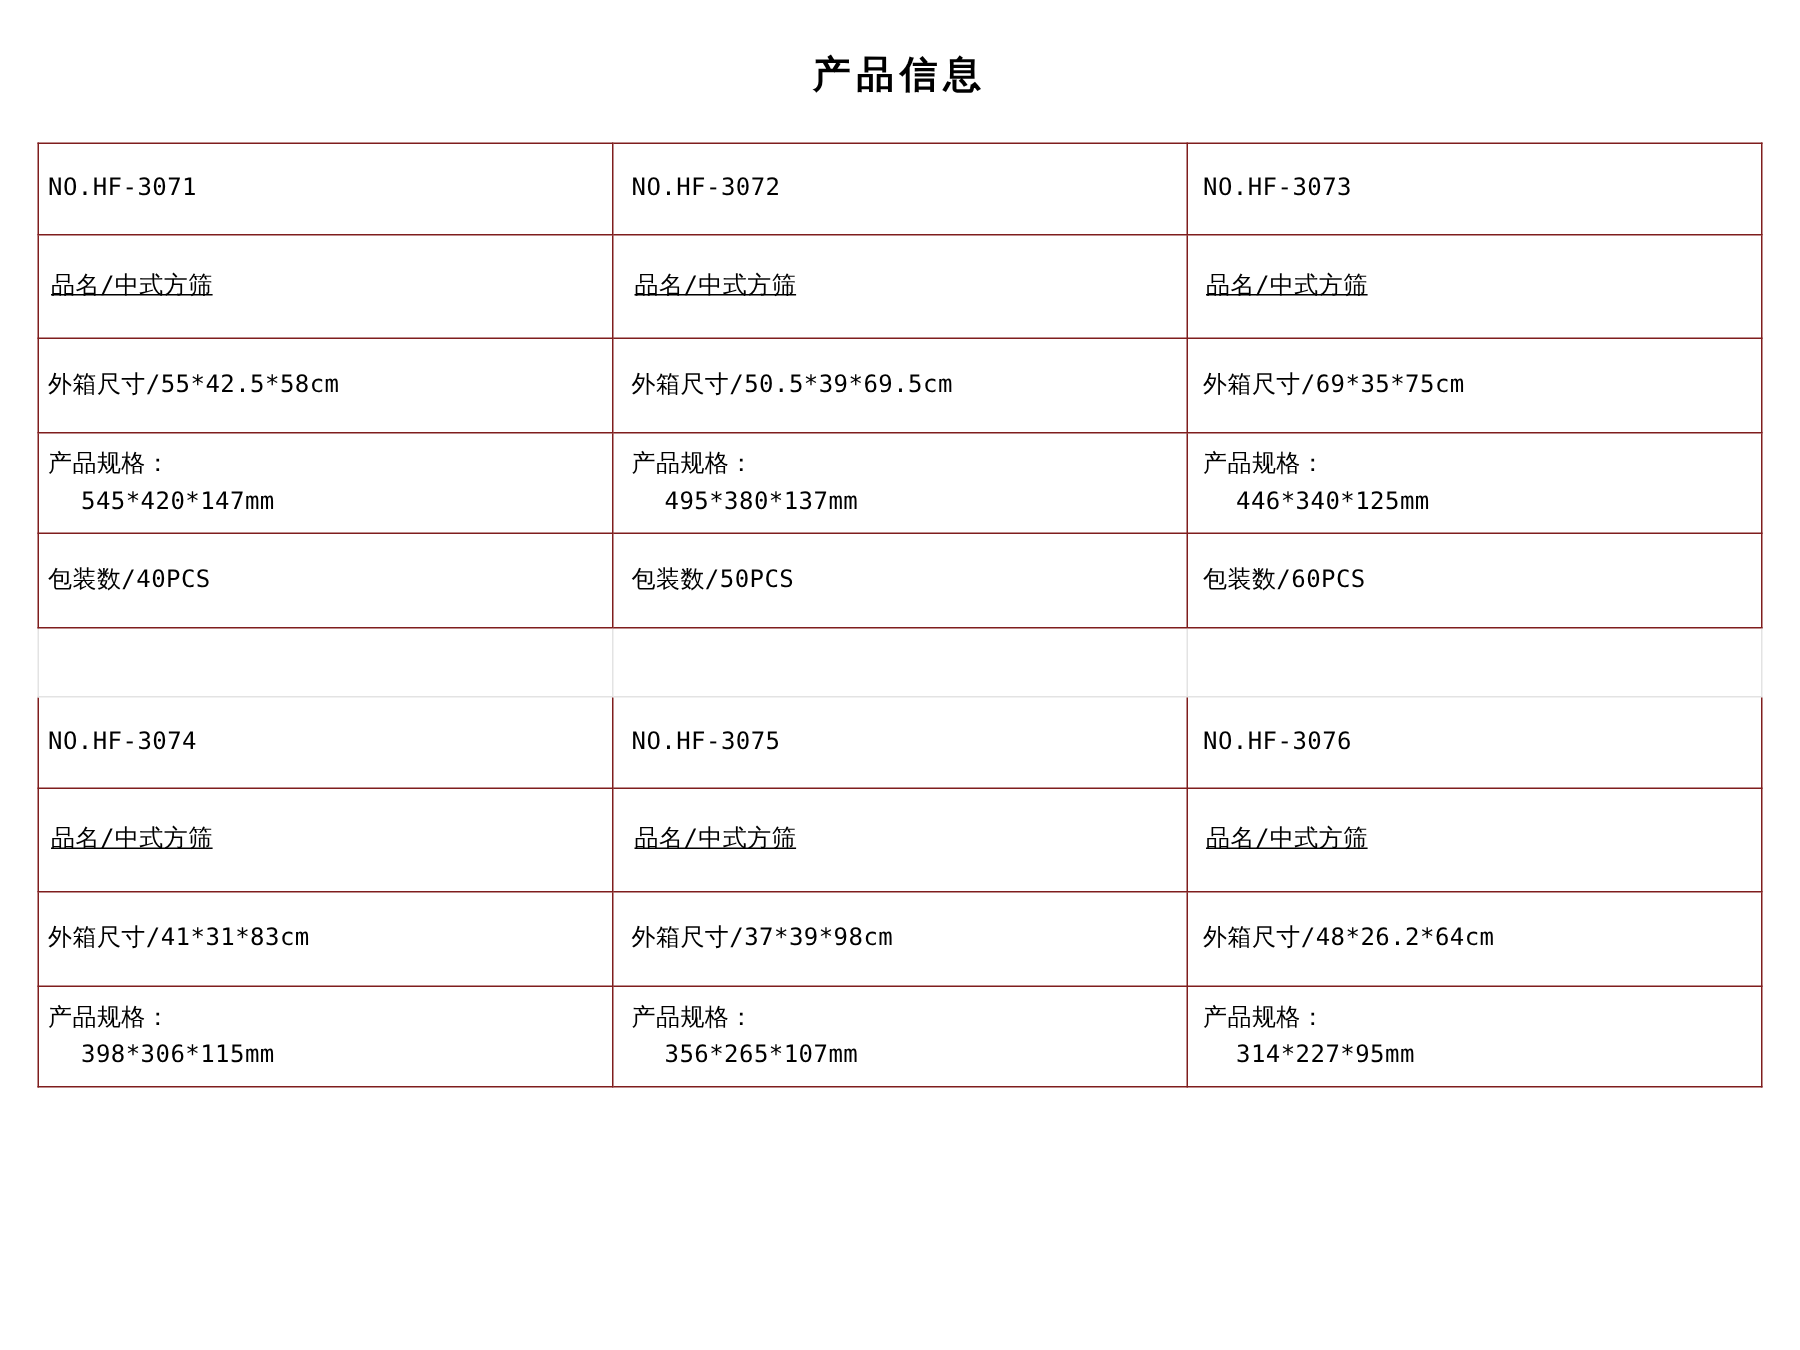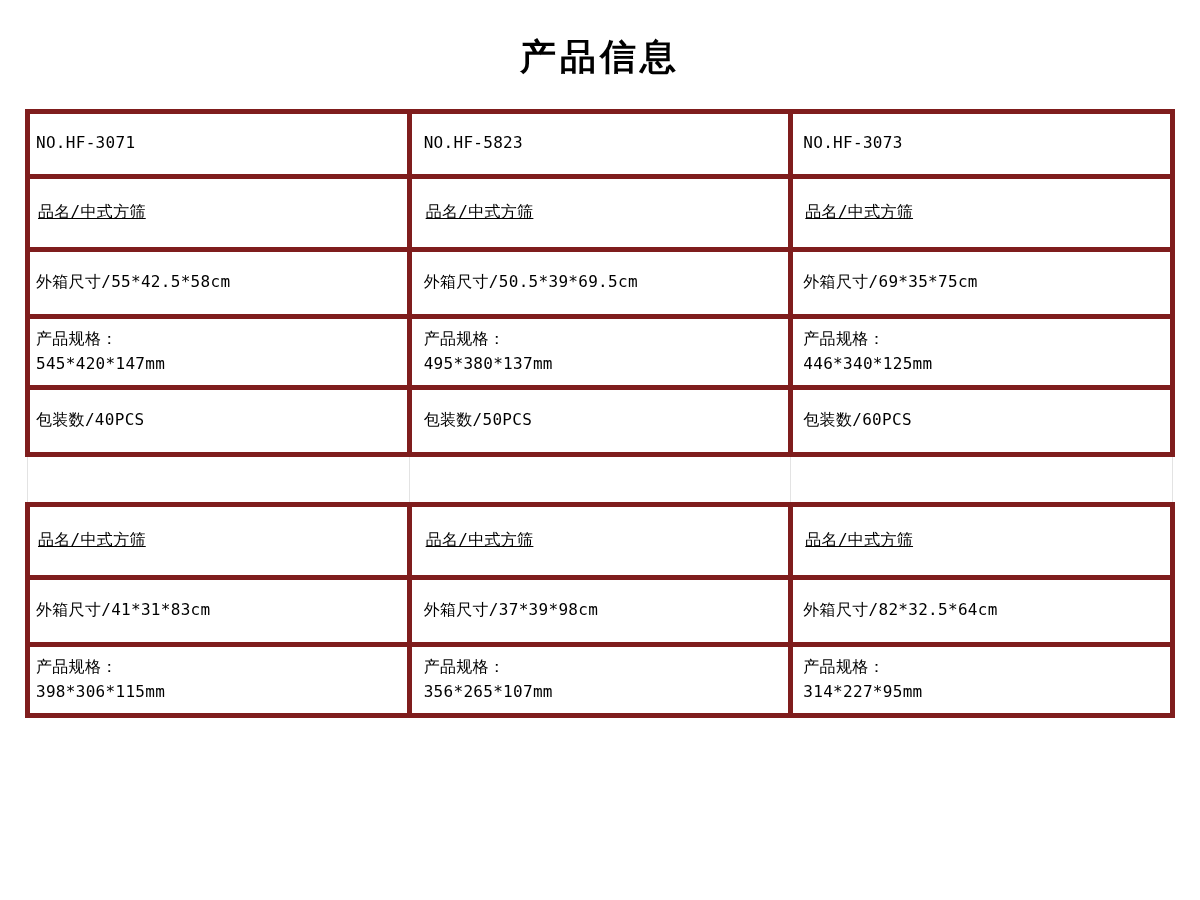--- a/index.html
+++ b/index.html
@@ -18,42 +18,42 @@
 
   .page {
     width: 1200px;
     height: 900px;
     position: relative;
   }
 
   .page-title {
     text-align: center;
     font-family: "DejaVu Sans", sans-serif;
-    font-size: 36px;
+    font-size: 25px;
     font-weight: bold;
     letter-spacing: 4px;
     margin: 34px 0 0 0;
     line-height: 1.3;
   }
 
   .table-wrap {
     margin: 28px 25px 0 25px;
     width: 1150px;
   }
 
   table.product-table {
     width: 100%;
     border-collapse: collapse;
     table-layout: fixed;
   }
 
   table.product-table col { width: 33.333%; }
 
   table.product-table td {
-    border: 5px solid #7f1d1d;
+    border: 1px solid #7f1d1d;
     vertical-align: middle;
     padding: 0;
     background: #ffffff;
   }
 
   .cell-inner {
     padding: 10px 0 10px 0;
     min-height: 45px;
     display: flex;
     align-items: center;
@@ -79,21 +79,21 @@
   tr.row-pack td .cell-inner { height: 62px; }
   tr.row-spacer td { height: 30px; border-left: 1px solid #e3e3e3; border-right: 1px solid #e3e3e3; border-top: 1px solid #e3e3e3; border-bottom: 1px solid #e3e3e3; }
   tr.row-spacer td .cell-inner { height: 28px; padding: 0; }
 
   tr.row-name td .cell-text { padding-left: 2px; text-decoration: underline; }
 
   .indent-name { display: inline-block; padding-left: 0px; }
 
   td.col2 .indent-name, td.col3 .indent-name { padding-left: 0px; }
 
-  .spec-line2 { display: block; }
+  .spec-line2 { display: block; margin-left: 22px; }
 </style>
 </head>
 <body>
 
 <div class="page">
 
   <h1 class="page-title">产品信息</h1>
 
   <div class="table-wrap">
     <table class="product-table">
@@ -105,21 +105,21 @@
         <tbody>
 
         <tr class="row-no">
           <td class="col1">
             <div class="cell-inner">
                 <span class="cell-text">NO.HF-3071</span>
               </div>
           </td>
           <td class="col2">
             <div class="cell-inner">
-                <span class="cell-text">NO.HF-5823</span>
+                <span class="cell-text">NO.HF-3072</span>
               </div>
           </td>
           <td class="col3">
             <div class="cell-inner">
                 <span class="cell-text">NO.HF-3073</span>
               </div>
           </td>
         </tr>
 
         <tr class="row-name">
@@ -208,20 +208,37 @@
               <div class="cell-inner"></div>
             </td>
           <td class="col2">
               <div class="cell-inner"></div>
             </td>
           <td class="col3">
               <div class="cell-inner"></div>
             </td>
         </tr>
 
+        <tr class="row-no">
+          <td class="col1">
+            <div class="cell-inner">
+                <span class="cell-text">NO.HF-3074</span>
+              </div>
+          </td>
+          <td class="col2">
+            <div class="cell-inner">
+                <span class="cell-text">NO.HF-3075</span>
+              </div>
+          </td>
+          <td class="col3">
+            <div class="cell-inner">
+                <span class="cell-text">NO.HF-3076</span>
+              </div>
+          </td>
+        </tr>
 
         <tr class="row-name">
           <td class="col1">
             <div class="cell-inner">
                 <span class="cell-text indent-name">品名/中式方筛</span>
               </div>
           </td>
           <td class="col2">
             <div class="cell-inner">
                 <span class="cell-text indent-name">品名/中式方筛</span>
@@ -240,21 +257,21 @@
                 <span class="cell-text">外箱尺寸/41*31*83cm</span>
               </div>
           </td>
           <td class="col2">
             <div class="cell-inner">
                 <span class="cell-text">外箱尺寸/37*39*98cm</span>
               </div>
           </td>
           <td class="col3">
             <div class="cell-inner">
-                <span class="cell-text">外箱尺寸/82*32.5*64cm</span>
+                <span class="cell-text">外箱尺寸/48*26.2*64cm</span>
               </div>
           </td>
         </tr>
 
         <tr class="row-spec">
           <td class="col1">
             <div class="cell-inner">
               <span class="cell-text">
                 <span>产品规格：</span>
                 <span class="spec-line2">398*306*115mm</span>

